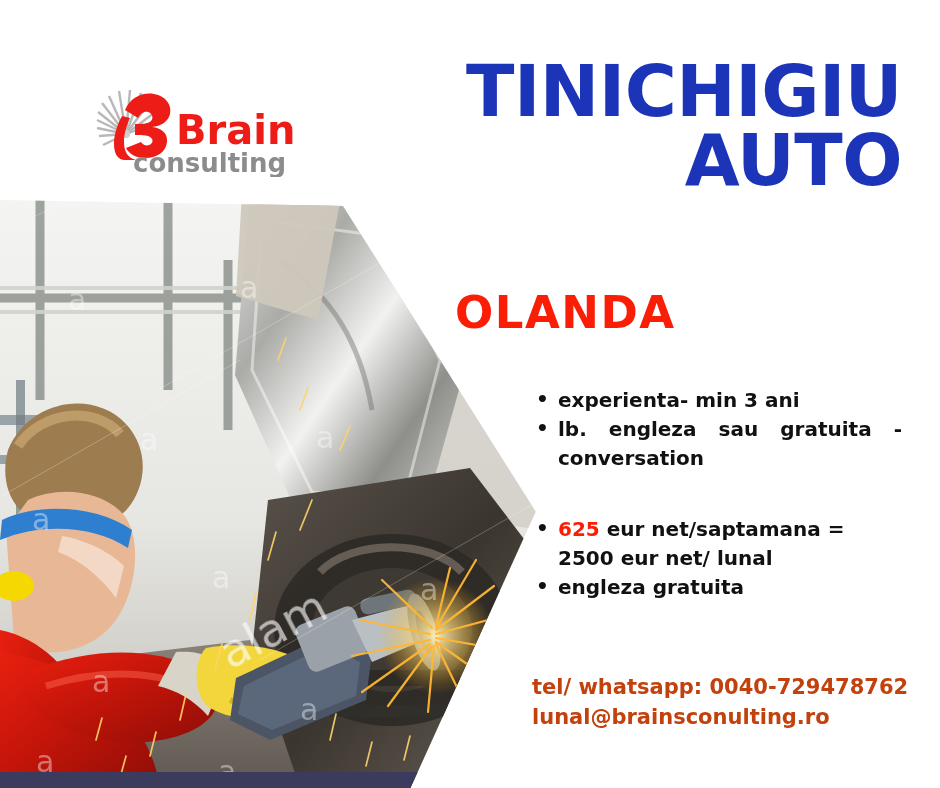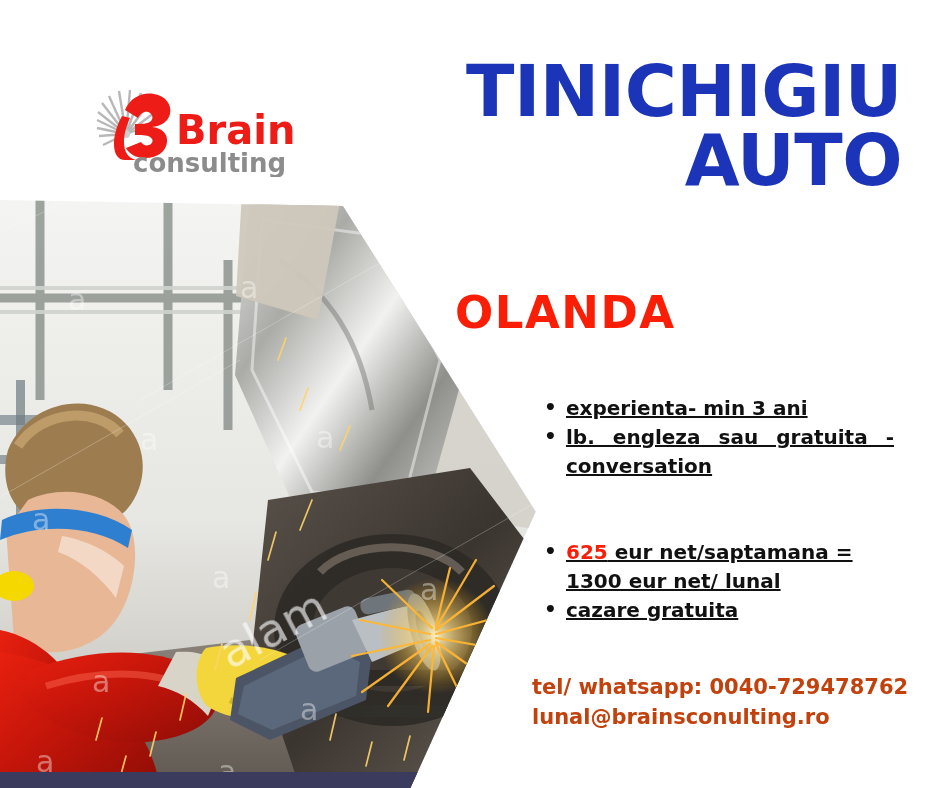--- a/index.html
+++ b/index.html
@@ -83,24 +83,23 @@
     top: 386px;
     left: 75px;
     width: 372px;
     font-size: 20px;
     line-height: 1.42;
     font-weight: 700;
     color: #111111;
     font-family: "DejaVu Sans", sans-serif;
   }
   .bullets ul {
-    margin: 8px;
+    margin: 0;
     padding: 0;
     list-style: none;
-    text-decoration: underline;
   }
   .bullets li {
     position: relative;
     padding-left: 28px;
     margin: 0 0 1px 0;
   }
   .bullets li::before {
     content: "\2022";
     position: absolute;
     left: 6px;
@@ -361,22 +360,22 @@
       <ul>
         <li>experienta- min 3 ani</li>
         <li class="justify">
           <span>lb. engleza sau gratuita -  conversation</span>
         </li>
       </ul>
 
       <div class="group-gap"></div>
 
       <ul>
-        <li><span class="amount">625</span><span> eur net/saptamana = 1300 eur net/ lunal</span></li>
-        <li>cazare gratuita</li>
+        <li><span class="amount">625</span><span> eur net/saptamana = 2500 eur net/ lunal</span></li>
+        <li>engleza gratuita</li>
       </ul>
     </div>
 
     <div class="contact">
       <div>tel/ whatsapp: 0040-729478762</div>
       <div>lunal@brainsconulting.ro</div>
     </div>
 
   </div>
 </div>

